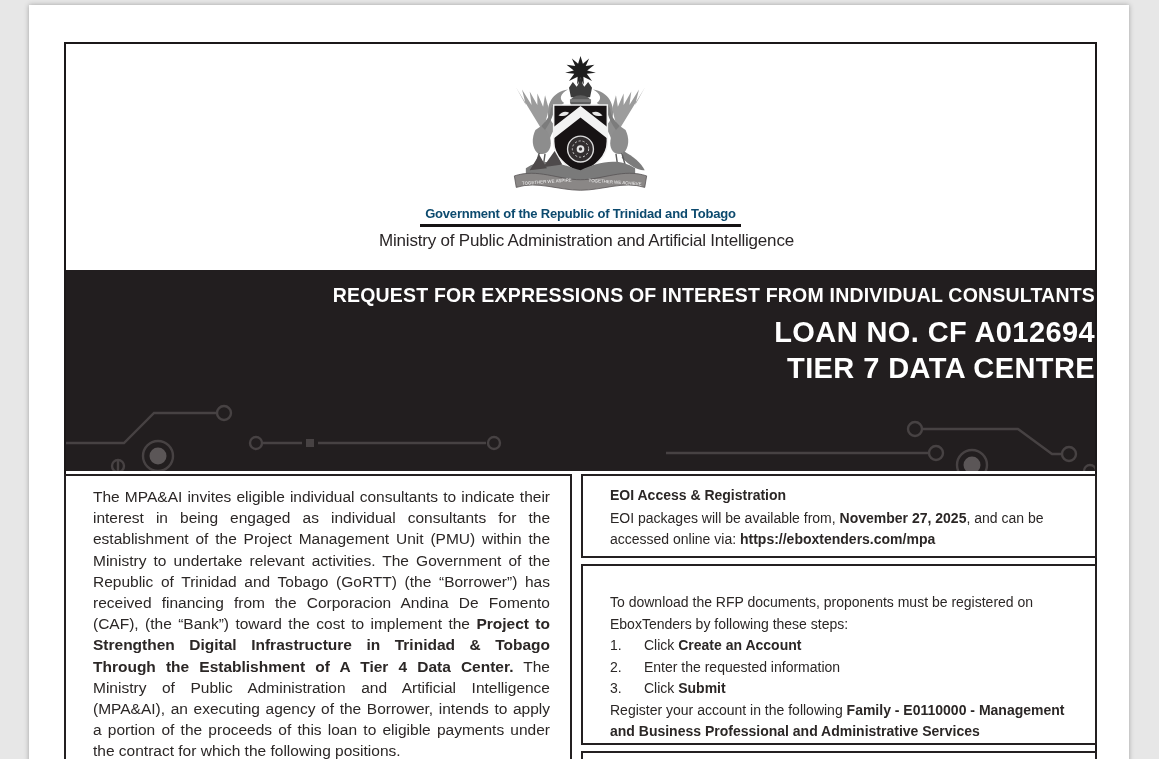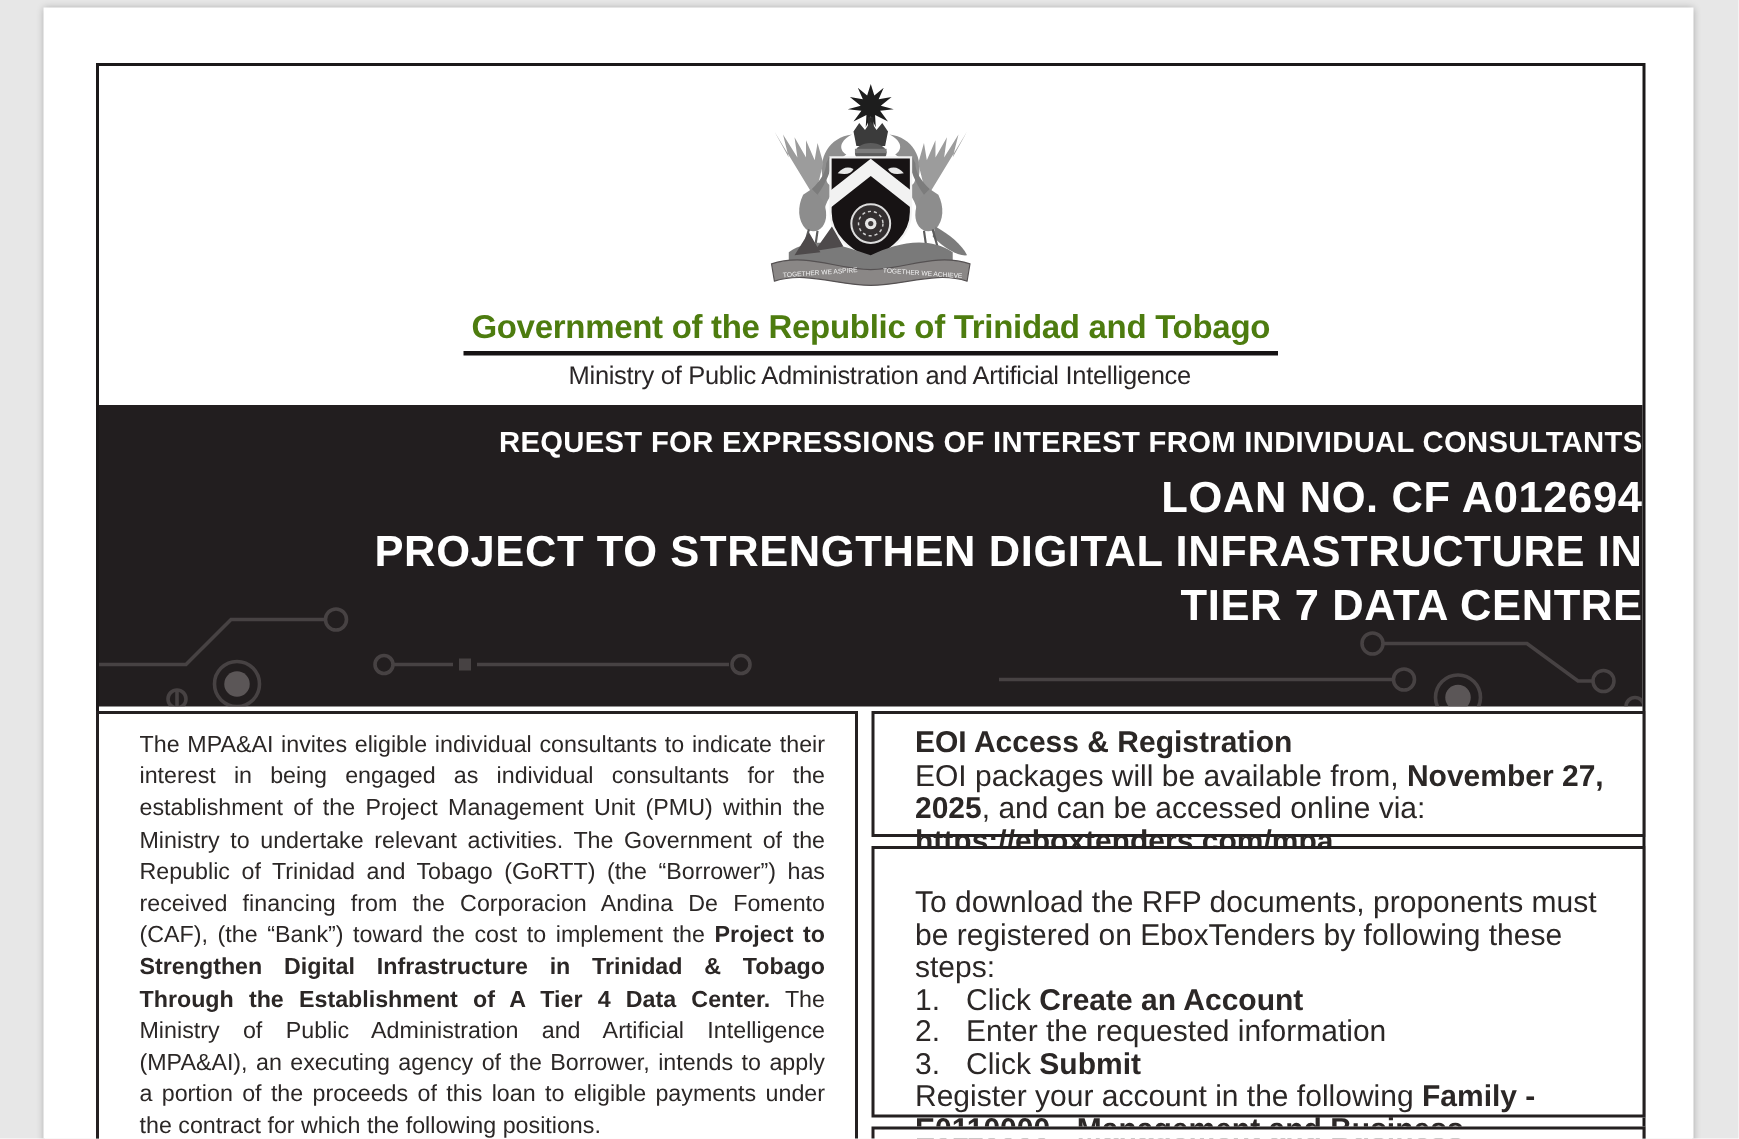--- a/index.html
+++ b/index.html
@@ -26,22 +26,22 @@
     border:2px solid var(--frame);
     background:var(--paper);
   }
   
   .header{height:226px;text-align:center;overflow:hidden;}
   .emblem{margin-top:11px;display:inline-block;}
   .gov-title{
     display:block;margin-top:1px;
   }
   .gov-title span{
-    display:inline-block;font-weight:bold;font-size:22px;letter-spacing:-0.2px;
-    border-bottom:3px solid #161314;padding:0 5px 3px 5px;color:#4d7c0f;
+    display:inline-block;font-weight:bold;font-size:13px;letter-spacing:-0.2px;
+    border-bottom:3px solid #161314;padding:0 5px 3px 5px;color:#0c4a6e;
   }
   .ministry-title{
     margin-top:4px;font-size:17px;color:#2a2627;letter-spacing:-0.2px;padding-left:12px;
   }
   
   .banner{
     height:201px;background:var(--banner_bg);position:relative;
     text-align:right;color:var(--banner_text);overflow:hidden;
   }
   .banner-inner{position:relative;z-index:2;padding-top:14px;}
@@ -51,21 +51,21 @@
   .circuit{position:absolute;left:0;top:0;z-index:1;}
   
   .content{display:flex;gap:9px;padding-top:3px;align-items:flex-start;}
   .doc-box{border:2px solid #242021;background:#fff;}
   .left-box{
     width:508px;margin-left:-2px;min-height:600px;
     padding:10px 20px 12px 27px;
     font-size:15.5px;line-height:21.2px;text-align:justify;color:#2b2726;
   }
   .right-col{flex:1;margin-right:-2px;display:flex;flex-direction:column;gap:6px;}
-  .right-box{font-size:20px;line-height:21.5px;color:#2b2726;}
+  .right-box{font-size:14px;line-height:21.5px;color:#2b2726;}
   .box1{height:84px;padding:9px 16px 0 27px;}
   .box2{height:181px;padding:26px 16px 0 27px;}
   .box3{height:120px;}
   .box-title{font-weight:bold;margin-bottom:1px;}
   .step{display:flex;}
   .step-num{width:34px;flex:none;}
   b{font-weight:bold;}
 </style>
 </head>
 <body>
@@ -150,21 +150,20 @@
           <path d="M600,183 H862"></path>
           <circle cx="870" cy="183" r="7"></circle>
           <circle cx="906" cy="195" r="15"></circle>
           <circle cx="906" cy="195" r="8.5" fill="#5b5657" stroke="none"></circle>
           <circle cx="1024" cy="201" r="6"></circle>
         </g>
       </svg>
       <div class="banner-inner">
         <div class="banner-line1">REQUEST FOR EXPRESSIONS OF INTEREST FROM INDIVIDUAL CONSULTANTS</div>
         <div class="banner-big first">LOAN NO. CF A012694</div>
-        <div class="banner-big">PROJECT TO STRENGTHEN DIGITAL INFRASTRUCTURE IN</div>
         <div class="banner-big">TIER 7 DATA CENTRE</div>
       </div>
     </div>
 
     <div class="content">
 
       <div class="doc-box left-box">
         <p><span>The MPA&amp;AI invites eligible individual consultants to indicate their interest in being engaged as individual consultants for the establishment of the Project Management Unit (PMU) within the Ministry to undertake relevant activities. The Government of the Republic of Trinidad and Tobago (GoRTT) (the “Borrower”) has received financing from the Corporacion Andina De Fomento (CAF), (the “Bank”) toward the cost to implement the </span><b>Project to Strengthen Digital Infrastructure in Trinidad &amp; Tobago Through the Establishment of A Tier 4 Data Center.</b><span> The Ministry of Public Administration and Artificial Intelligence (MPA&amp;AI), an executing agency of the Borrower, intends to apply a portion of the proceeds of this loan to eligible payments under the contract for which the following positions.</span></p>
       </div>
 

